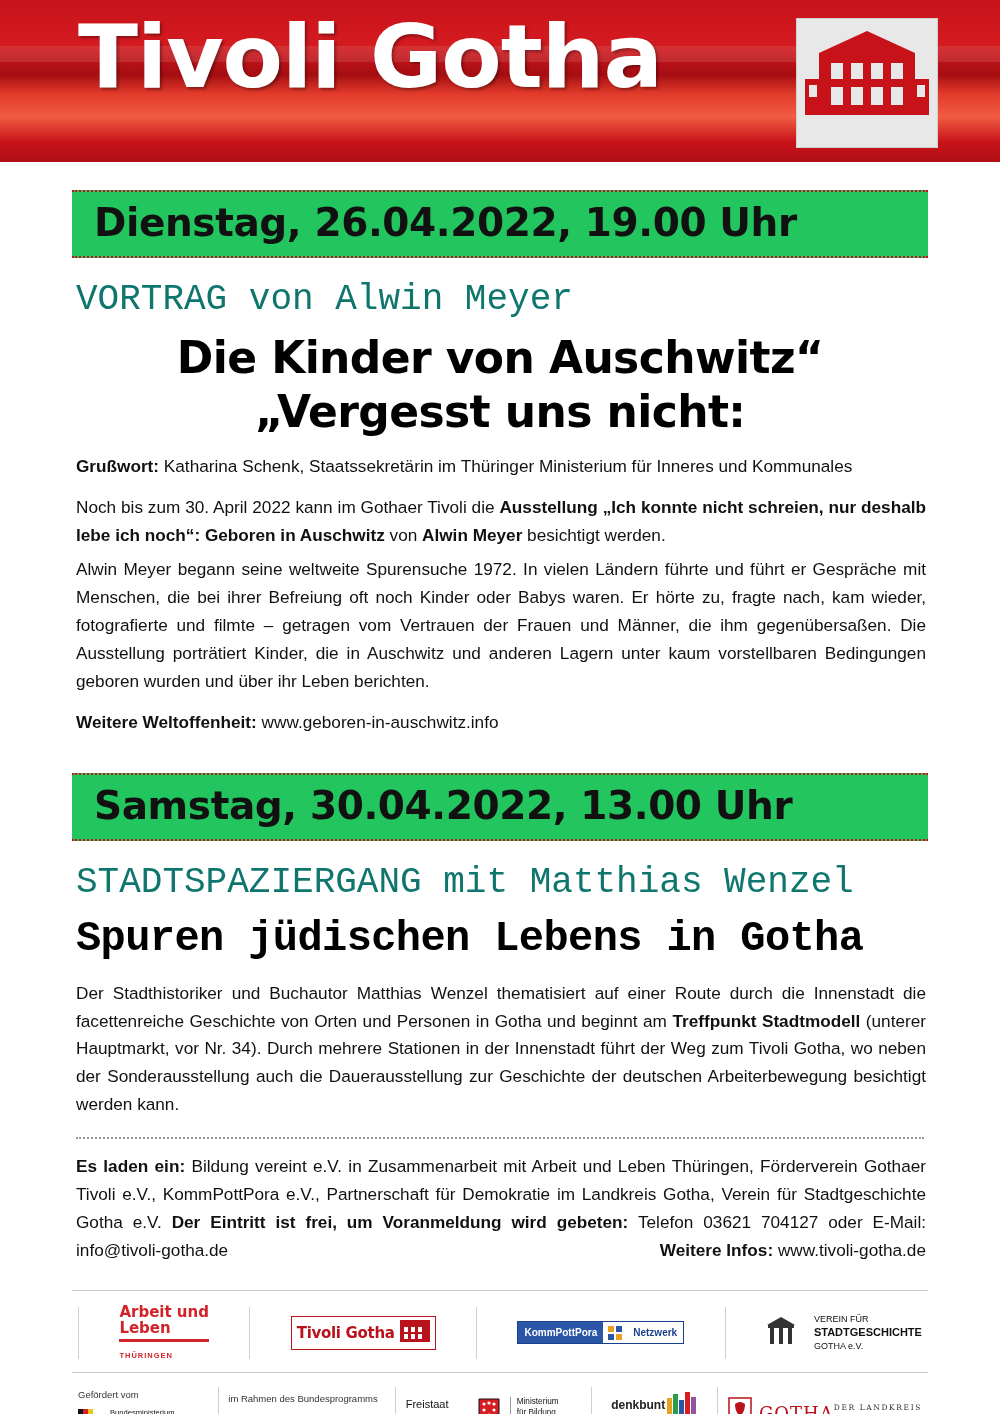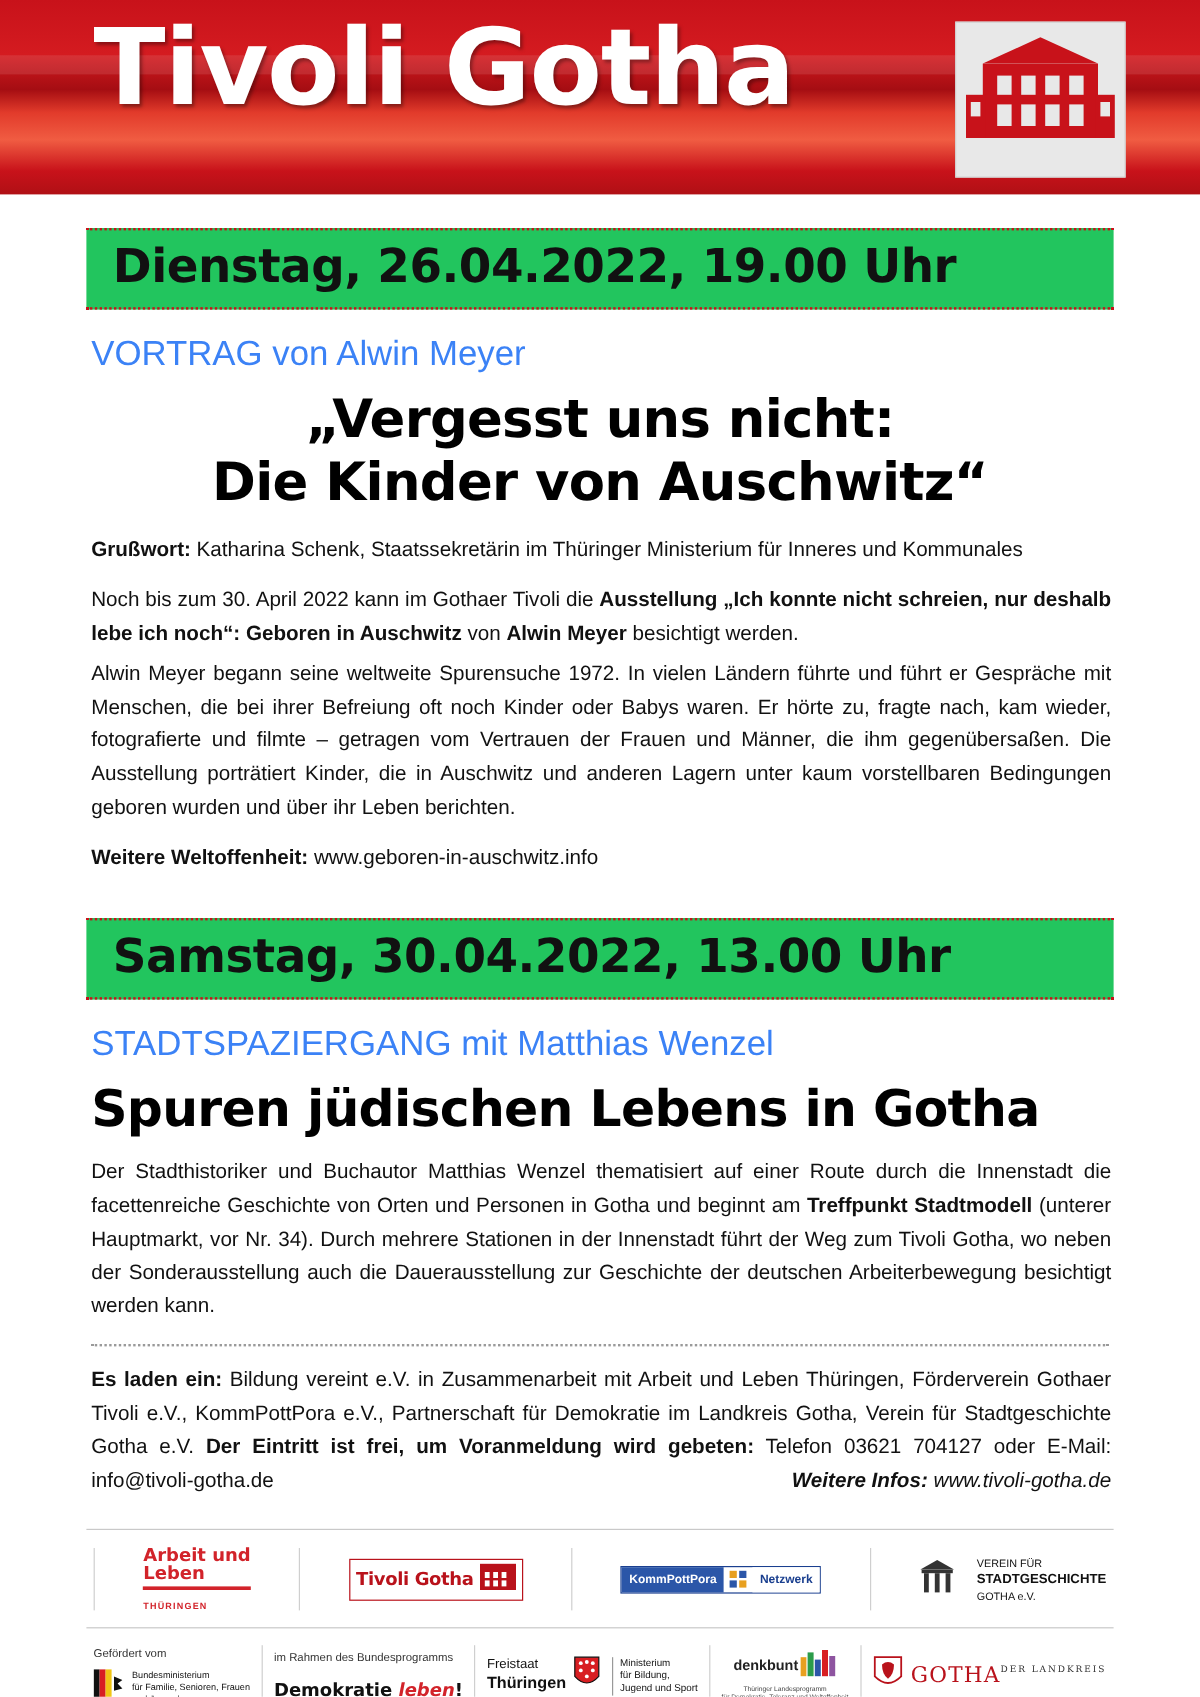--- a/index.html
+++ b/index.html
@@ -74,39 +74,41 @@
     font-family: "DejaVu Sans", sans-serif;
     font-weight: bold;
     font-size: 39px;
     line-height: 1.18;
     color: #111111;
     letter-spacing: -0.4px;
   }
 
   .kicker {
     margin-top: 20px;
-    font-size: 29px;
+    font-size: 36px;
     line-height: 1.2;
-    color: #3b82f6;
+    color: #0f766e;
     padding-left: 4px;
+    font-family: Liberation Mono, monospace;
   }
 
   .headline {
     font-family: "DejaVu Sans", sans-serif;
     font-weight: bold;
     font-size: 44px;
     line-height: 1.22;
     letter-spacing: -0.6px;
     margin-top: 10px;
     text-align: center;
     color: #000;
   }
   .headline.left {
     text-align: left;
     padding-left: 4px;
+    font-family: Liberation Mono, monospace;
   }
 
   .para {
     font-size: 17.2px;
     line-height: 1.62;
     text-align: justify;
     margin-top: 14px;
     padding-left: 4px;
     padding-right: 2px;
     color: #111;
@@ -248,22 +250,22 @@
 
 <div class="content">
 
   <div class="date-bar">
     <div class="date-bar-text">Dienstag, 26.04.2022, 19.00 Uhr</div>
   </div>
 
   <div class="kicker">VORTRAG von Alwin Meyer</div>
 
   <div class="headline">
+    <div>Die Kinder von Auschwitz“</div>
     <div>„Vergesst uns nicht:</div>
-    <div>Die Kinder von Auschwitz“</div>
   </div>
 
   <div class="para">
     <b>Grußwort:</b><span> Katharina Schenk, Staatssekretärin im Thüringer Ministerium für Inneres und Kommunales</span>
   </div>
 
   <div class="para">
     <span>Noch bis zum 30. April 2022 kann im Gothaer Tivoli die </span><b>Ausstellung „Ich konnte nicht schreien, nur deshalb lebe ich noch“: Geboren in Auschwitz</b><span> von </span><b>Alwin Meyer</b><span> besichtigt werden.</span>
   </div>
 
@@ -282,21 +284,21 @@
   <div class="headline left" style="font-size:42px;">Spuren jüdischen Lebens in Gotha</div>
 
   <div class="para">
     <span>Der Stadthistoriker und Buchautor Matthias Wenzel thematisiert auf einer Route durch die Innenstadt die facettenreiche Geschichte von Orten und Personen in Gotha und beginnt am </span><b>Treffpunkt Stadtmodell</b><span> (unterer Hauptmarkt, vor Nr. 34). Durch mehrere Stationen in der Innenstadt führt der Weg zum Tivoli Gotha, wo neben der Sonderausstellung auch die Dauerausstellung zur Geschichte der deutschen Arbeiterbewegung besichtigt werden kann.</span>
   </div>
 
   <div class="dotted-sep"></div>
 
   <div class="para">
     <b>Es laden ein:</b><span> Bildung vereint e.V. in Zusammenarbeit mit Arbeit und Leben Thüringen, Förderverein Gothaer Tivoli e.V., KommPottPora e.V., Partnerschaft für Demokratie im Landkreis Gotha, Verein für Stadtgeschichte Gotha e.V. </span><b>Der Eintritt ist frei, um Voranmeldung wird gebeten:</b><span> Telefon 03621 704127 oder E-Mail: info@tivoli-gotha.de</span>
-    <span style="float:right;font-style:italic;"><b>Weitere Infos:</b><span> www.tivoli-gotha.de</span></span>
+    <span style="float:right;"><b>Weitere Infos:</b><span> www.tivoli-gotha.de</span></span>
   </div>
 
   <div class="logo-strip">
 
 
     <div class="logo-sep"></div>
 
     <div class="logo-cell" style="flex-direction:column; align-items:flex-start;">
       <div class="al-box">
         <div>Arbeit und</div>

